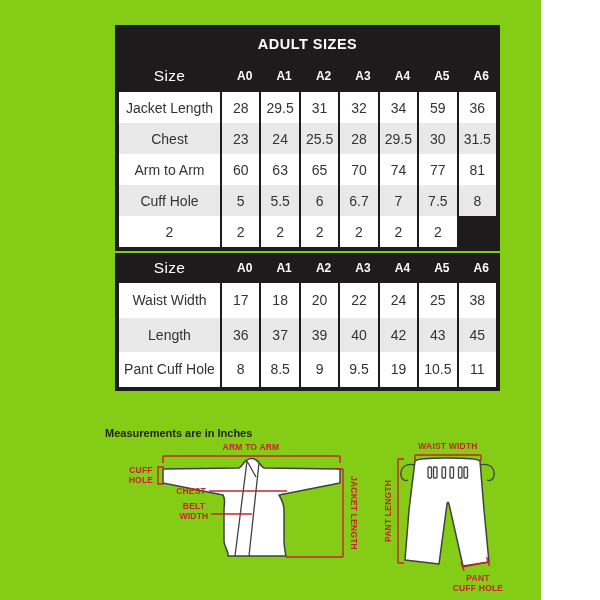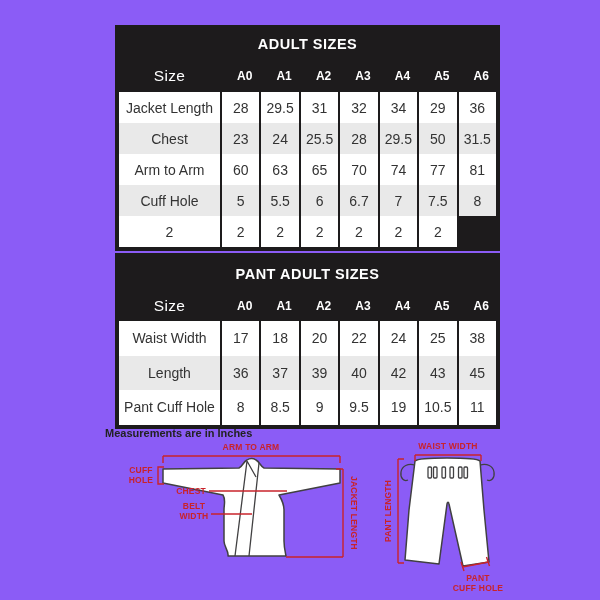--- a/index.html
+++ b/index.html
@@ -1,16 +1,16 @@
 <!DOCTYPE html>
 <html><head>
 <meta charset="utf-8">
 <style>
   html,body{margin:0;padding:0;background:#fff;}
-  .canvas{position:relative;width:600px;height:600px;background:#8b5cf6;overflow:hidden;
+  .canvas{position:relative;width:541px;height:600px;background:#84cc16;overflow:hidden;
           font-family:"Liberation Sans", sans-serif;}
 
   
   .size-table{position:absolute;left:115px;width:385px;background:#1d1b1c;
               padding:0 4px 4px;box-sizing:border-box;}
   #table1{top:25px;}
   #table2{top:253px;}
   .table-title{color:#fff;text-align:center;font-weight:bold;font-size:14.5px;
                letter-spacing:.5px;padding:11px 0 8px;}
   #table2 .table-title{padding:13px 0 9px;}
@@ -57,29 +57,29 @@
         <div class="th-col">A5</div>
         <div class="th-col">A6</div>
       </div>
     <div class="tbody">
         <div class="td label">Jacket Length</div>
         <div class="td">28</div>
         <div class="td">29.5</div>
         <div class="td">31</div>
         <div class="td">32</div>
         <div class="td">34</div>
-        <div class="td">29</div>
+        <div class="td">59</div>
         <div class="td">36</div>
         <div class="td label alt">Chest</div>
         <div class="td alt">23</div>
         <div class="td alt">24</div>
         <div class="td alt">25.5</div>
         <div class="td alt">28</div>
         <div class="td alt">29.5</div>
-        <div class="td alt">50</div>
+        <div class="td alt">30</div>
         <div class="td alt">31.5</div>
         <div class="td label">Arm to Arm</div>
         <div class="td">60</div>
         <div class="td">63</div>
         <div class="td">65</div>
         <div class="td">70</div>
         <div class="td">74</div>
         <div class="td">77</div>
         <div class="td">81</div>
         <div class="td label alt">Cuff Hole</div>
@@ -94,21 +94,20 @@
         <div class="td">2</div>
         <div class="td">2</div>
         <div class="td">2</div>
         <div class="td">2</div>
         <div class="td">2</div>
         <div class="td">2</div>
       </div>
   </div>
 
   <div class="size-table" id="table2">
-    <div class="table-title">PANT ADULT SIZES</div>
     <div class="thead">
         <div class="th-size">Size</div>
         <div class="th-col">A0</div>
         <div class="th-col">A1</div>
         <div class="th-col">A2</div>
         <div class="th-col">A3</div>
         <div class="th-col">A4</div>
         <div class="th-col">A5</div>
         <div class="th-col">A6</div>
       </div>

